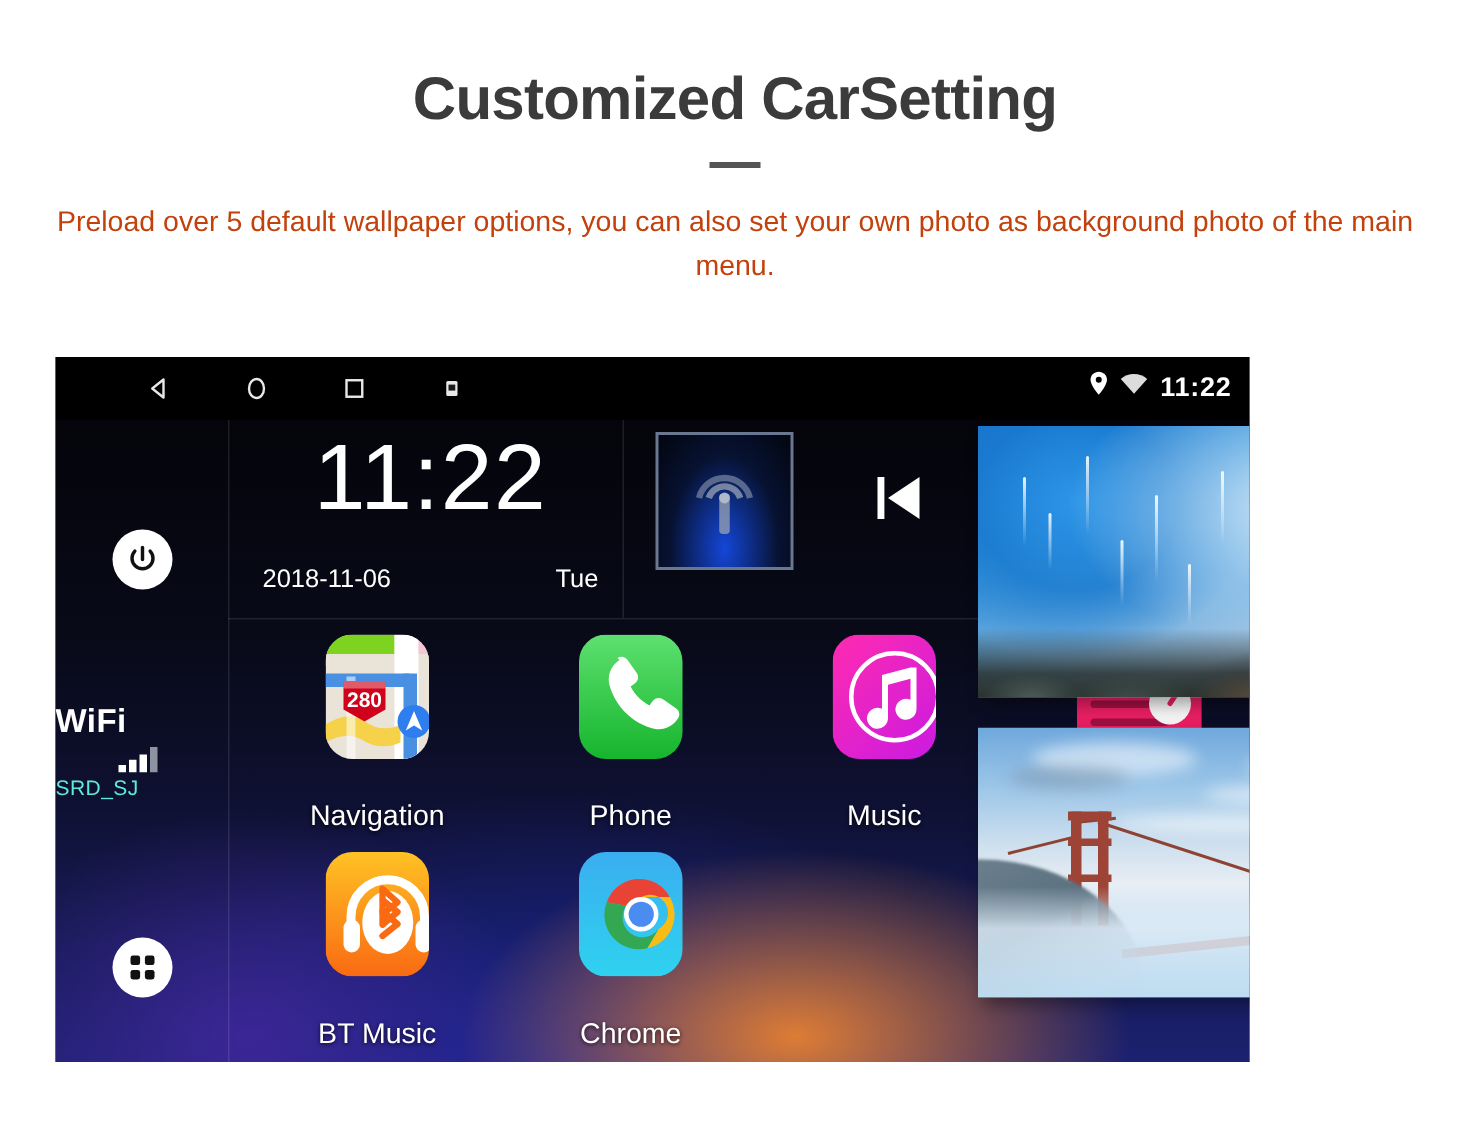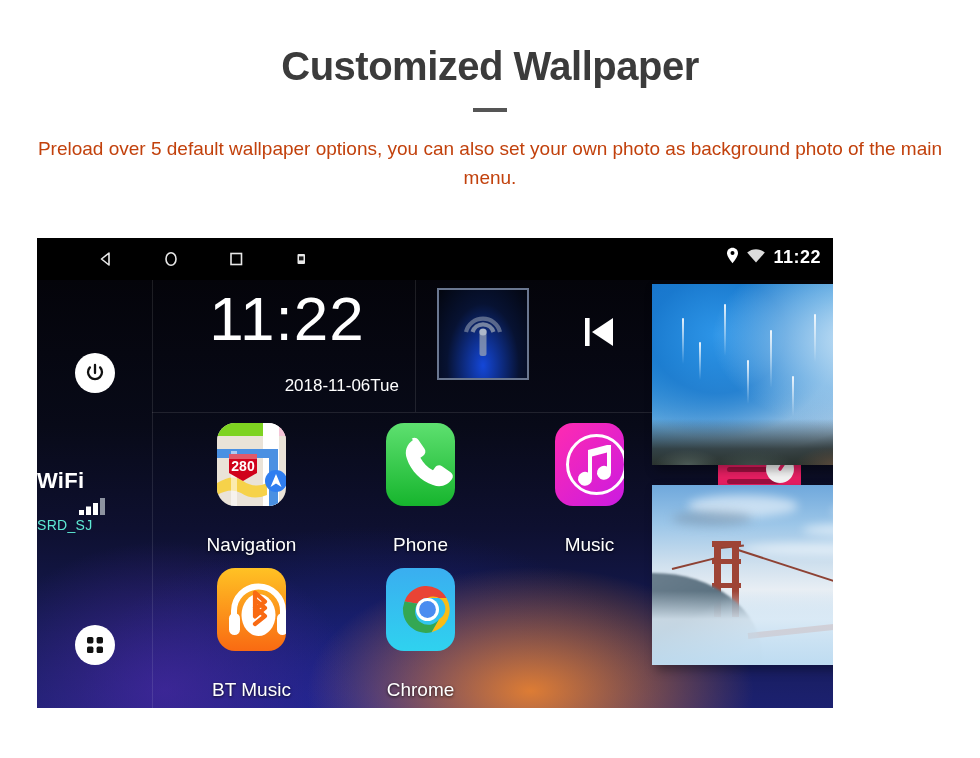--- a/index.html
+++ b/index.html
@@ -90,21 +90,21 @@
   #wifi-label { color: #fff; font-size: 22px; font-weight: bold; letter-spacing: .3px; }
   #wifi-bars { margin: 3px auto 2px; width: 34px; height: 18px; position: relative; }
   #wifi-ssid { color: #5eead4; font-size: 14px; letter-spacing: .3px; }
 
   
   #clock-widget { position: absolute; left: 130px; top: 50px; z-index: 4; width: 240px; }
   #clock-time {
     color: #fff; font-size: 62px; font-weight: 300; letter-spacing: 1px;
     line-height: 1; text-align: center; font-family: "Liberation Sans", sans-serif;
   }
-  #clock-sub { display: flex; justify-content: flex-end; margin-top: 26px; padding: 0 8px; margin-left: 39px; }
+  #clock-sub { display: flex; justify-content: space-between; margin-top: 26px; padding: 0 8px; }
   #clock-date, #clock-day { color: #fff; font-size: 17px; }
 
   
   #radio-widget { position: absolute; left: 400px; top: 50px; z-index: 4;
                   display: flex; align-items: center; }
   #radio-art {
     width: 92px; height: 92px; border: 2px solid #6a7790;
     background: radial-gradient(ellipse at 50% 86%, #1447d8 0%, #071232 58%, #03060f 100%);
     display: flex; align-items: center; justify-content: center;
   }
@@ -190,21 +190,21 @@
   }
   #carsetting-icon {
     width: 83px; height: 83px; border-radius: 18px; overflow: hidden; position: relative;
     background: linear-gradient(180deg, #f4437c 0%, #e81f63 100%);
   }
 </style>
 </head>
 <body>
 
 <div id="header">
-  <h1 id="page-title">Customized Wallpaper</h1>
+  <h1 id="page-title">Customized CarSetting</h1>
   <div id="title-rule"></div>
   <p id="subtitle">Preload over 5 default wallpaper options, you can also set your own photo as background photo of the main menu.</p>
 </div>
 
 <div id="device">
   <div id="device-screen">
 
     <div id="wallpaper"></div>
     <div id="divider-v"></div>
     <div id="divider-h"></div>

